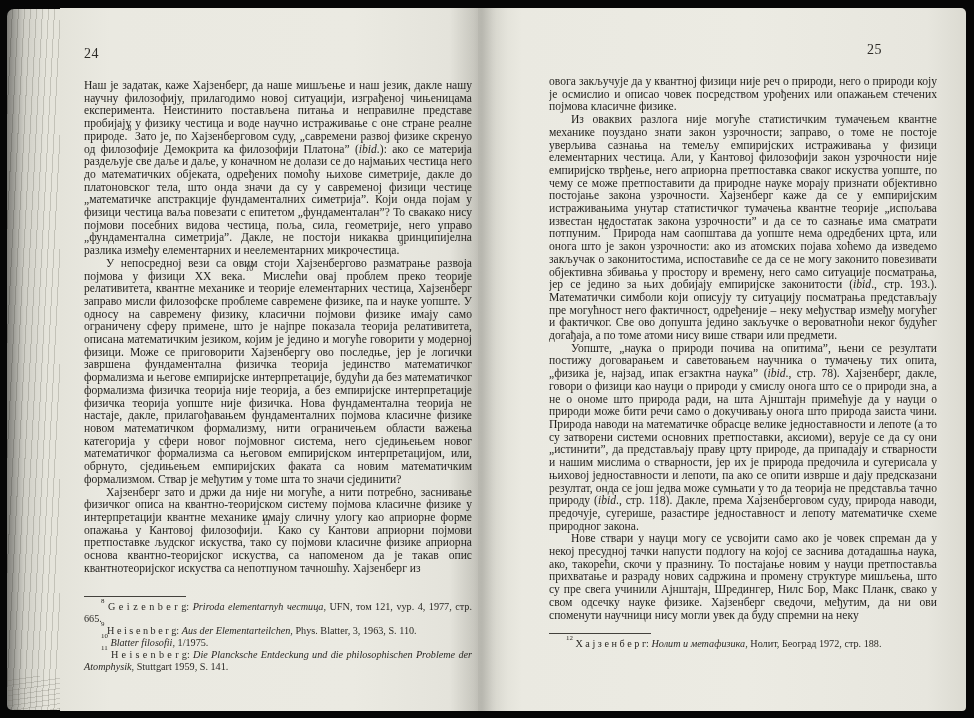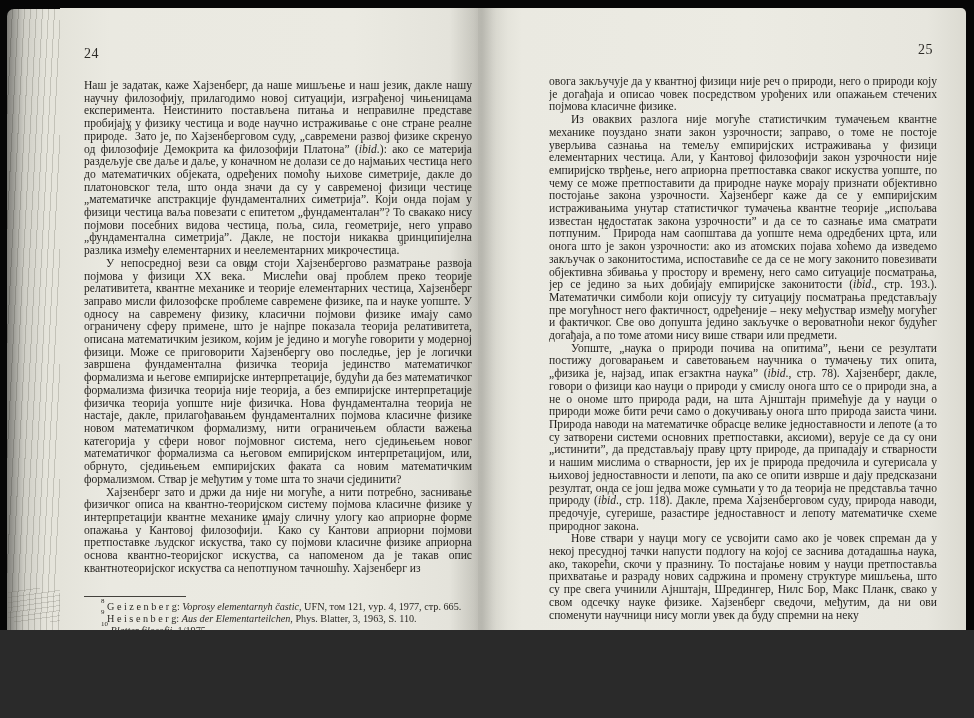--- a/index.html
+++ b/index.html
@@ -8,21 +8,21 @@
     --bg:#060606;
   }
   *{box-sizing:border-box;}
   html,body{margin:0;padding:0;}
   body{
     background:#2a2a2a;
     font-family:"Liberation Serif","DejaVu Serif",serif;
   }
   .screenshot{
     position:relative;
-    width:974px;height:630px;
+    width:974px;height:718px;
     background:var(--bg);
     overflow:hidden;
     padding-left:27px;
   }
   
   .page-edges{
     position:absolute;left:7px;top:9px;width:57px;height:701px;
     border-radius:7px 0 0 5px;
     background:
       linear-gradient(90deg, rgba(0,0,0,0.45) 0%, rgba(0,0,0,0.10) 30%, rgba(0,0,0,0) 70%),
@@ -46,21 +46,21 @@
   .gutter-shadow{
     position:absolute;left:450px;top:8px;width:58px;height:703px;
     background:linear-gradient(90deg, rgba(0,0,0,0) 0%, rgba(0,0,0,0.07) 40%, rgba(0,0,0,0.13) 55%, rgba(0,0,0,0.03) 80%, rgba(0,0,0,0) 100%);
     pointer-events:none;
   }
   .pagenum{
     position:absolute;
     font-size:14px;color:#2c2a26;letter-spacing:.5px;
   }
   .pagenum-left{left:84px;top:46px;}
-  .pagenum-right{left:918px;top:42px;}
+  .pagenum-right{left:867px;top:42px;}
   .textblock{
     position:absolute;width:388px;
     font-size:11.6px;line-height:12.7px;
     color:var(--ink);
     text-align:justify;
     overflow:hidden;
   }
   .text-left{left:84px;top:80px;height:512px;}
   .text-right{left:549px;top:76px;height:554px;}
   .textblock p{margin:0;text-indent:22px;}
@@ -99,29 +99,29 @@
 
   <div class="textblock text-left">
       <p class="noindent">Наш је задатак, каже Хајзенберг, да наше мишљење и наш језик, дакле нашу научну филозофију, прилагодимо новој ситуацији, изграђеној чињеницама експеримента. Неистинито постављена питања и неправилне представе пробијају у физику честица и воде научно истраживање с оне стране реалне природе.<sup>8</sup> Зато је, по Хајзенберговом суду, „савремени развој физике скренуо од филозофије Демокрита ка филозофији Платона” (<em>ibid.</em>): ако се материја раздељује све даље и даље, у коначном не долази се до најмањих честица него до математичких објеката, одређених помоћу њихове симетрије, дакле до платоновског тела, што онда значи да су у савременој физици честице „математичке апстракције фундаменталних симетрија”. Који онда појам у физици честица ваља повезати с епитетом „фундаменталан”? То свакако нису појмови посебних видова честица, поља, сила, геометрије, него управо „фундаментална симетрија”. Дакле, не постоји никаква принципијелна разлика између елементарних и неелементарних микрочестица.<sup>9</sup></p>
       <p>У непосредној вези са овим стоји Хајзенбергово разматрање развоја појмова у физици XX века.<sup>10</sup> Мислећи овај проблем преко теорије релативитета, квантне механике и теорије елементарних честица, Хајзенберг заправо мисли филозофске проблеме савремене физике, па и науке уопште. У односу на савремену физику, класични појмови физике имају само ограничену сферу примене, што је најпре показала теорија релативитета, описана математичким језиком, којим је једино и могуће говорити у модерној физици. Може се приговорити Хајзенбергу ово последње, јер је логички завршена фундаментална физичка теорија јединство математичког формализма и његове емпиријске интерпретације, будући да без математичког формализма физичка теорија није теорија, а без емпиријске интерпретације физичка теорија уопште није физичка. Нова фундаментална теорија не настаје, дакле, прилагођавањем фундаменталних појмова класичне физике новом математичком формализму, нити ограничењем области важења категорија у сфери новог појмовног система, него сједињењем новог математичког формализма са његовом емпиријском интерпретацијом, или, обрнуто, сједињењем емпиријских факата са новим математичким формализмом. Ствар је међутим у томе шта то значи сјединити?</p>
       <p>Хајзенберг зато и држи да није ни могуће, а нити потребно, заснивање физичког описа на квантно-теоријском систему појмова класичне физике у интерпретацији квантне механике имају сличну улогу као априорне форме опажања у Кантовој филозофији.<sup>11</sup> Како су Кантови априорни појмови претпоставке људског искуства, тако су појмови класичне физике априорна основа квантно-теоријског искуства, са напоменом да је такав опис квантнотеоријског искуства са непотпуном тачношћу. Хајзенберг из</p>
     </div>
 
   <div class="fnblock fn-left">
     <div class="fn-rule"></div>
     <div class="fn-list">
-        <p><sup>8</sup> G e i z e n b e r g: <em>Voprosy elementarnyh častic</em>, UFN, том 121, vyp. 4, 1977, стр. 665.</p>
+        <p><sup>8</sup> G e i z e n b e r g: <em>Priroda elementarnyh честица</em>, UFN, том 121, vyp. 4, 1977, стр. 665.</p>
         <p><sup>9</sup> H e i s e n b e r g: <em>Aus der Elementarteilchen</em>, Phys. Blatter, 3, 1963, S. 110.</p>
         <p><sup>10</sup> <em>Blatter filosofii</em>, 1/1975.</p>
         <p><sup>11</sup> H e i s e n b e r g: <em>Die Plancksche Entdeckung und die philosophischen Probleme der Atomphysik</em>, Stuttgart 1959, S. 141.</p>
       </div>
   </div>
 
   <div class="textblock text-right">
-      <p class="noindent">овога закључује да у квантној физици није реч о природи, него о природи коју је догађаја и описао човек посредством урођених или опажањем стечених појмова класичне физике.</p>
+      <p class="noindent">овога закључује да у квантној физици није реч о природи, него о природи коју је осмислио и описао човек посредством урођених или опажањем стечених појмова класичне физике.</p>
       <p>Из оваквих разлога није могуће статистичким тумачењем квантне механике поуздано знати закон узрочности; заправо, о томе не постоје уверљива сазнања на темељу емпиријских истраживања у физици елементарних честица. Али, у Кантовој филозофији закон узрочности није емпиријско тврђење, него априорна претпоставка сваког искуства уопште, по чему се може претпоставити да природне науке морају признати објективно постојање закона узрочности. Хајзенберг каже да се у емпиријским истраживањима унутар статистичког тумачења квантне теорије „испољава известан недостатак закона узрочности” и да се то сазнање има сматрати потпуним.<sup>12</sup> Природа нам саопштава да уопште нема одредбених црта, или онога што је закон узрочности: ако из атомских појава хоћемо да изведемо закључак о законитостима, испоставиће се да се не могу законито повезивати објективна збивања у простору и времену, него само ситуације посматрања, јер се једино за њих добијају емпиријске законитости (<em>ibid</em>., стр. 193.). Математички симболи који описују ту ситуацију посматрања представљају пре могућност него фактичност, одређеније – неку међуствар између могућег и фактичког. Све ово допушта једино закључке о вероватноћи неког будућег догађаја, а по томе атоми нису више ствари или предмети.</p>
       <p>Уопште, „наука о природи почива на опитима”, њени се резултати постижу договарањем и саветовањем научника о тумачењу тих опита, „физика је, најзад, ипак егзактна наука” (<em>ibid</em>., стр. 78). Хајзенберг, дакле, говори о физици као науци о природи у смислу онога што се о природи зна, а не о ономе што природа ради, на шта Ајнштајн примећује да у науци о природи може бити речи само о докучивању онога што природа заиста чини. Природа наводи на математичке обрасце велике једноставности и лепоте (а то су затворени системи основних претпоставки, аксиоми), верује се да су они „истинити”, да представљају праву црту природе, да припадају и стварности и нашим мислима о стварности, јер их је природа предочила и сугерисала у њиховој једноставности и лепоти, па ако се опити изврше и дају предсказани резултат, онда се још једва може сумњати у то да теорија не представља тачно природу (<em>ibid</em>., стр. 118). Дакле, према Хајзенберговом суду, природа наводи, предочује, сугерише, разастире једноставност и лепоту математичке схеме природног закона.</p>
       <p>Нове ствари у науци могу се усвојити само ако је човек спреман да у некој пресудној тачки напусти подлогу на којој се заснива дотадашња наука, ако, такорећи, скочи у празнину. То постајање новим у науци претпоставља прихватање и разраду нових садржина и промену структуре мишљења, што су пре свега учинили Ајнштајн, Шредингер, Нилс Бор, Макс Планк, свако у свом одсечку науке физике. Хајзенберг сведочи, међутим, да ни ови споменути научници нису могли увек да буду спремни на неку</p>
     </div>
 
   <div class="fnblock fn-right">
     <div class="fn-rule"></div>
     <div class="fn-list">
         <p><sup>12</sup> Х а ј з е н б е р г: <em>Нолит и метафизика</em>, Нолит, Београд 1972, стр. 188.</p>
       </div>

